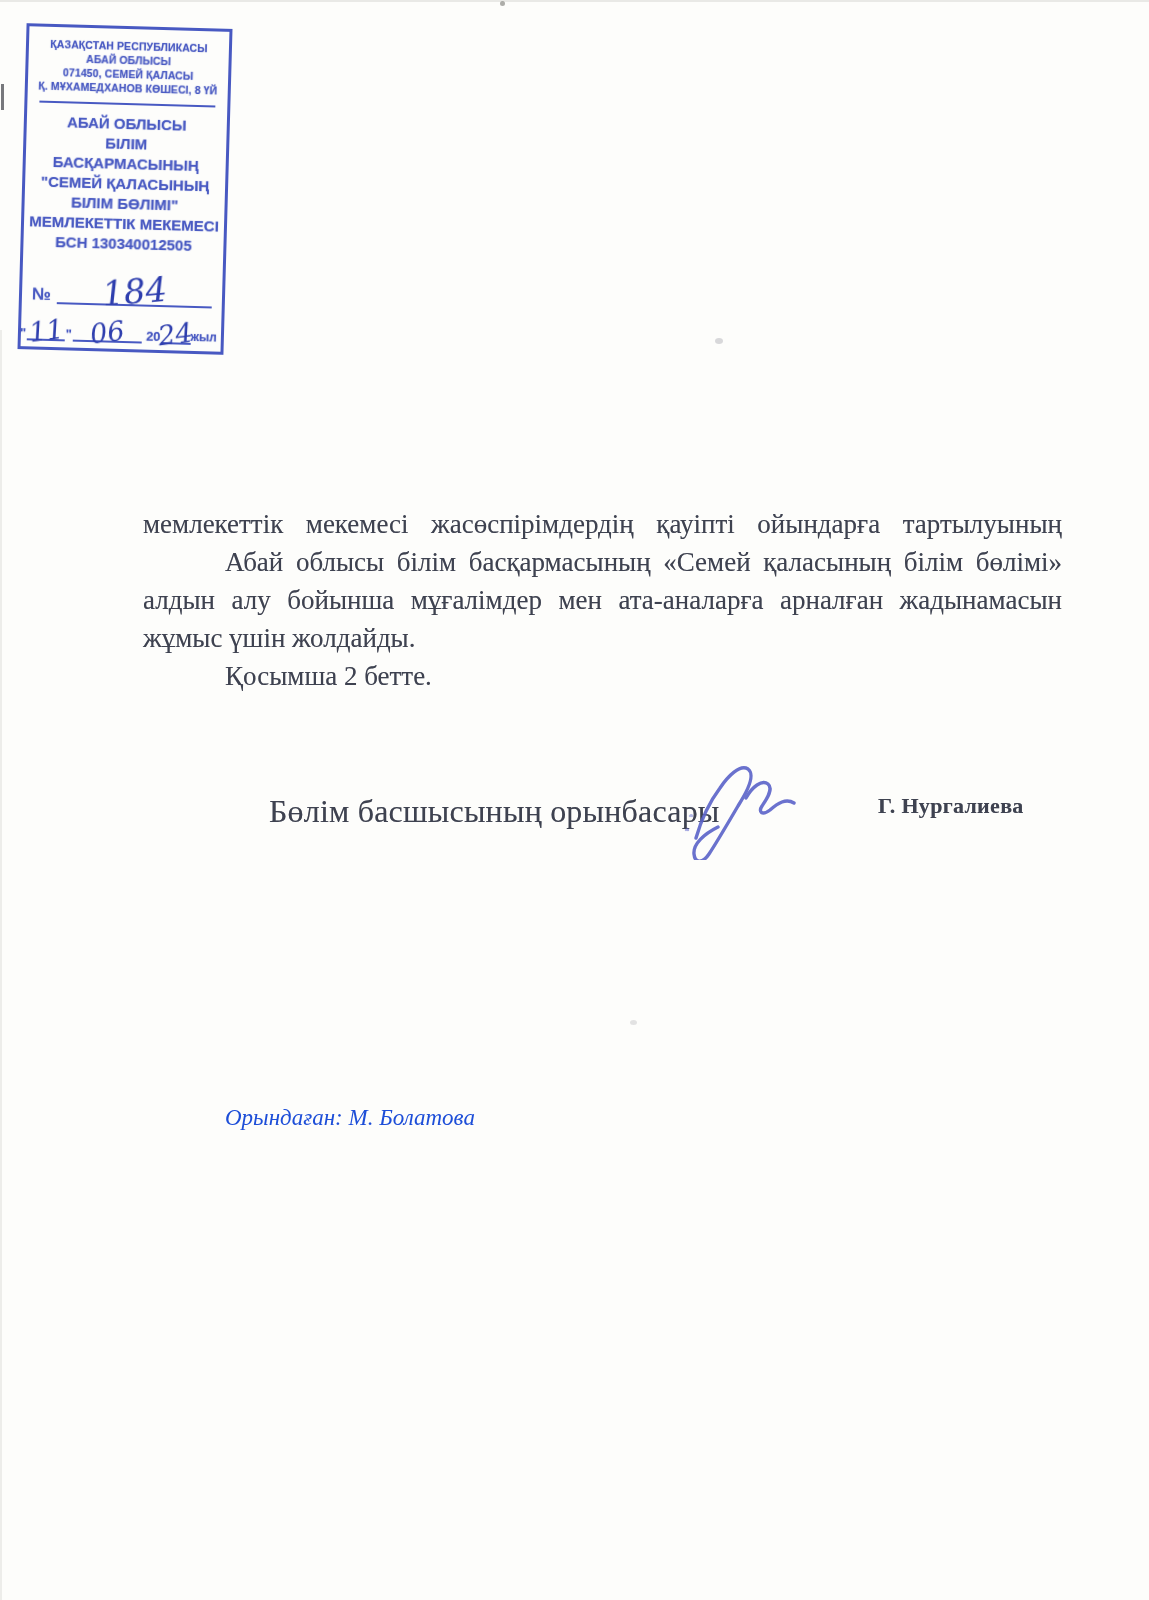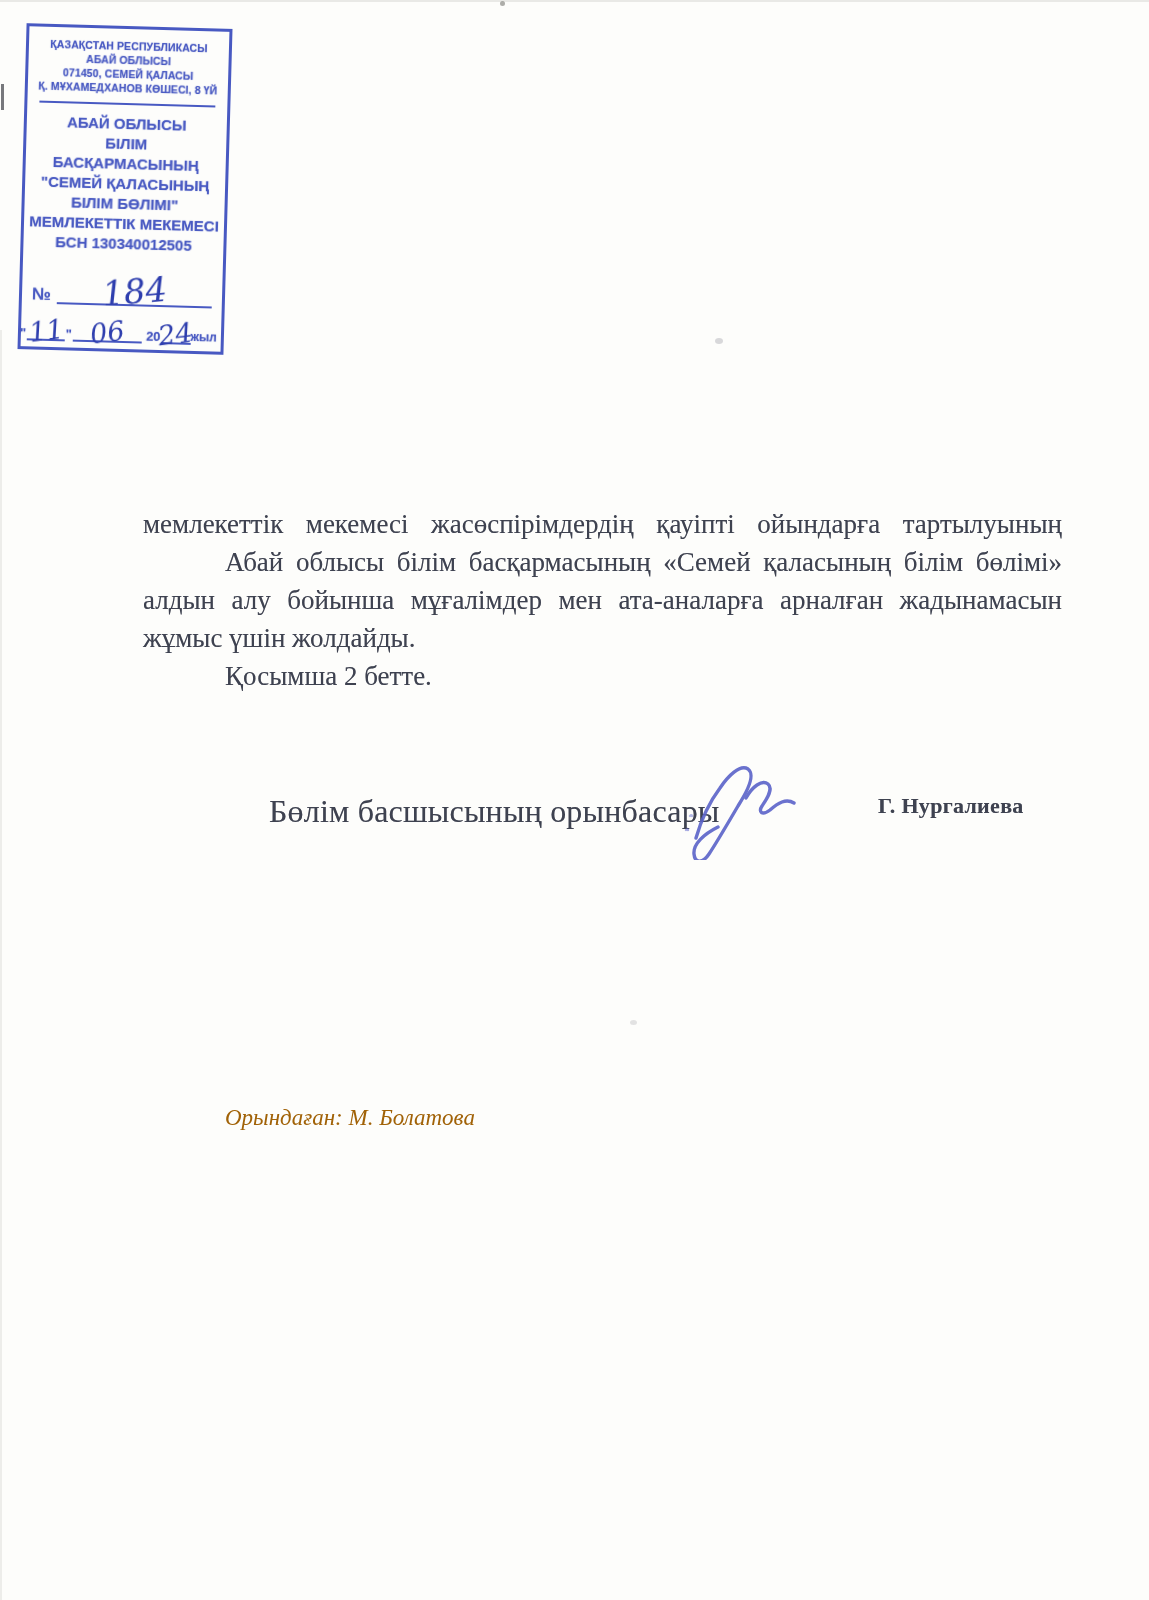--- a/index.html
+++ b/index.html
@@ -88,21 +88,21 @@
   .sig-name {
     position:absolute; top: 793px; left: 878px;
     font-size: 22px; font-weight: bold; letter-spacing:.3px;
     text-shadow: 0 0 .5px rgba(62,66,80,.4);
   }
   .signature-svg { position:absolute; left: 662px; top: 742px; }
 
   .footer {
     position:absolute; left: 225px; top: 1100px;
     font-style: italic; font-size: 23px; line-height: 35px;
-    color: #a16207;
+    color: #1d4ed8;
   }
 </style>
 </head>
 <body>
 
 <div class="page">
 
   <div class="scan-top-line"></div>
   <div class="scan-dot-top"></div>
   <div class="scan-left-tick"></div>

